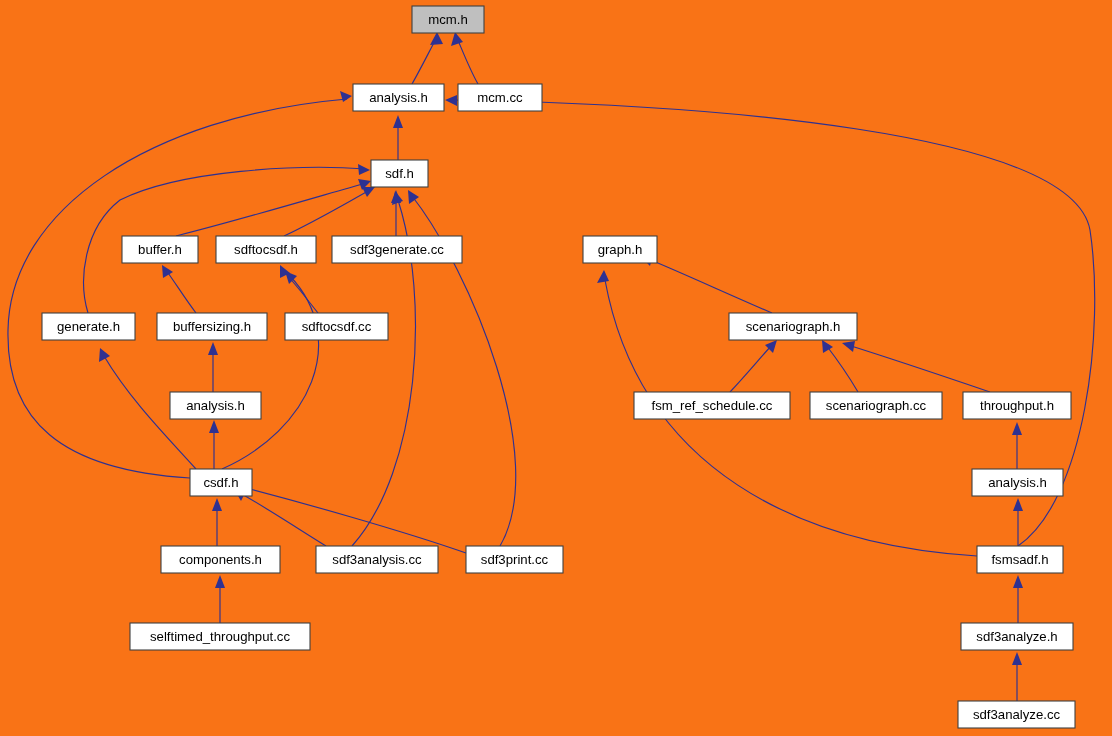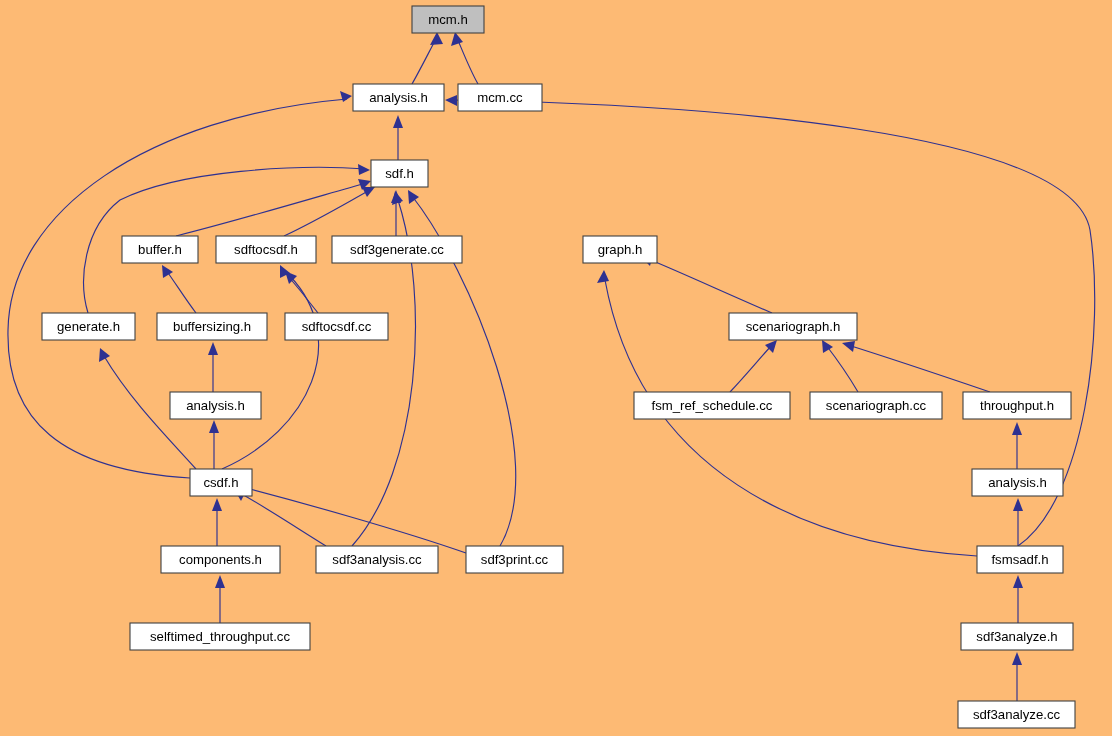--- a/index.html
+++ b/index.html
@@ -8,21 +8,21 @@
     padding: 0;
     background: #ffffff;
   }
   body {
     font-family: "Liberation Sans", sans-serif;
   }
   #graph-root {
     position: relative;
     width: 1112px;
     height: 736px;
-    background: #fdba74;
+    background: #f97316;
     overflow: hidden;
   }
   #graph-svg {
     position: absolute;
     left: 0;
     top: 0;
     width: 1112px;
     height: 736px;
   }
   .node-label {

